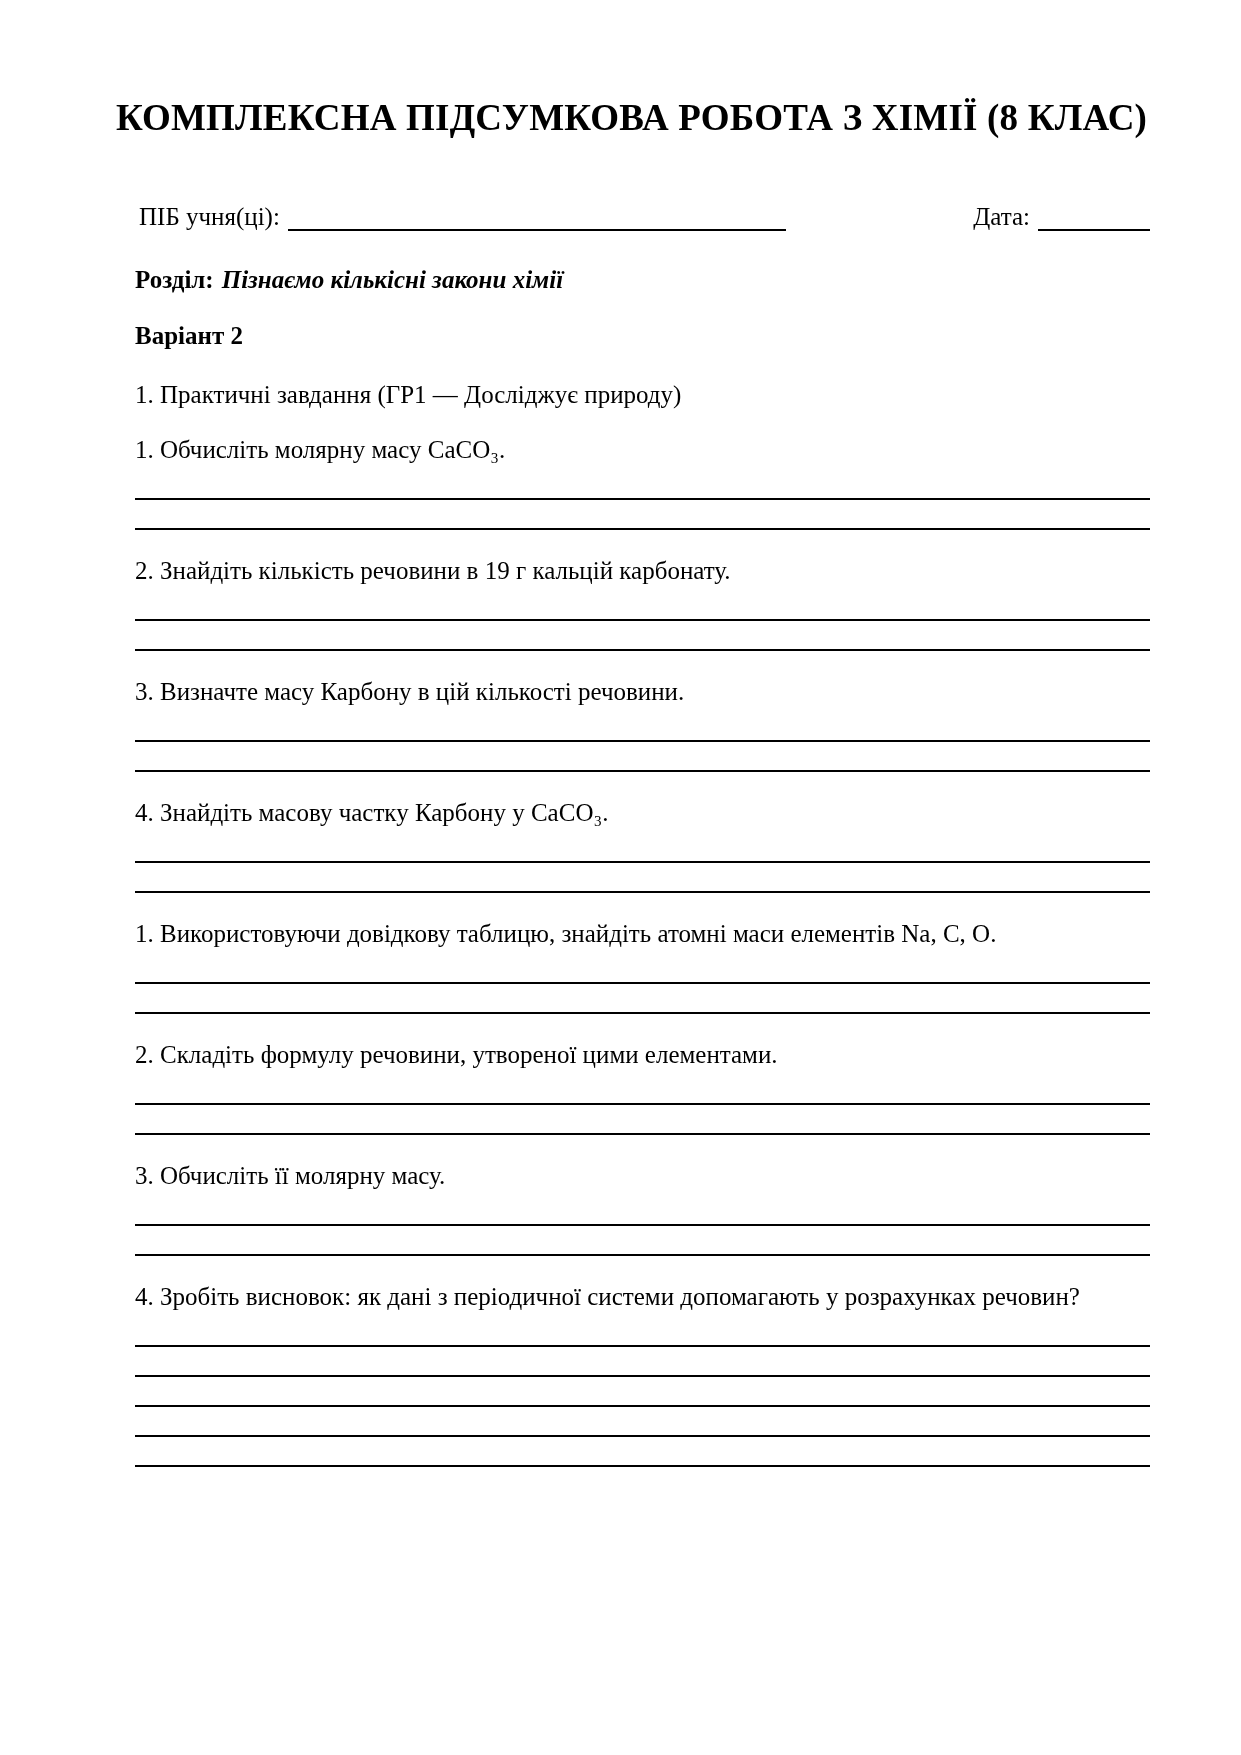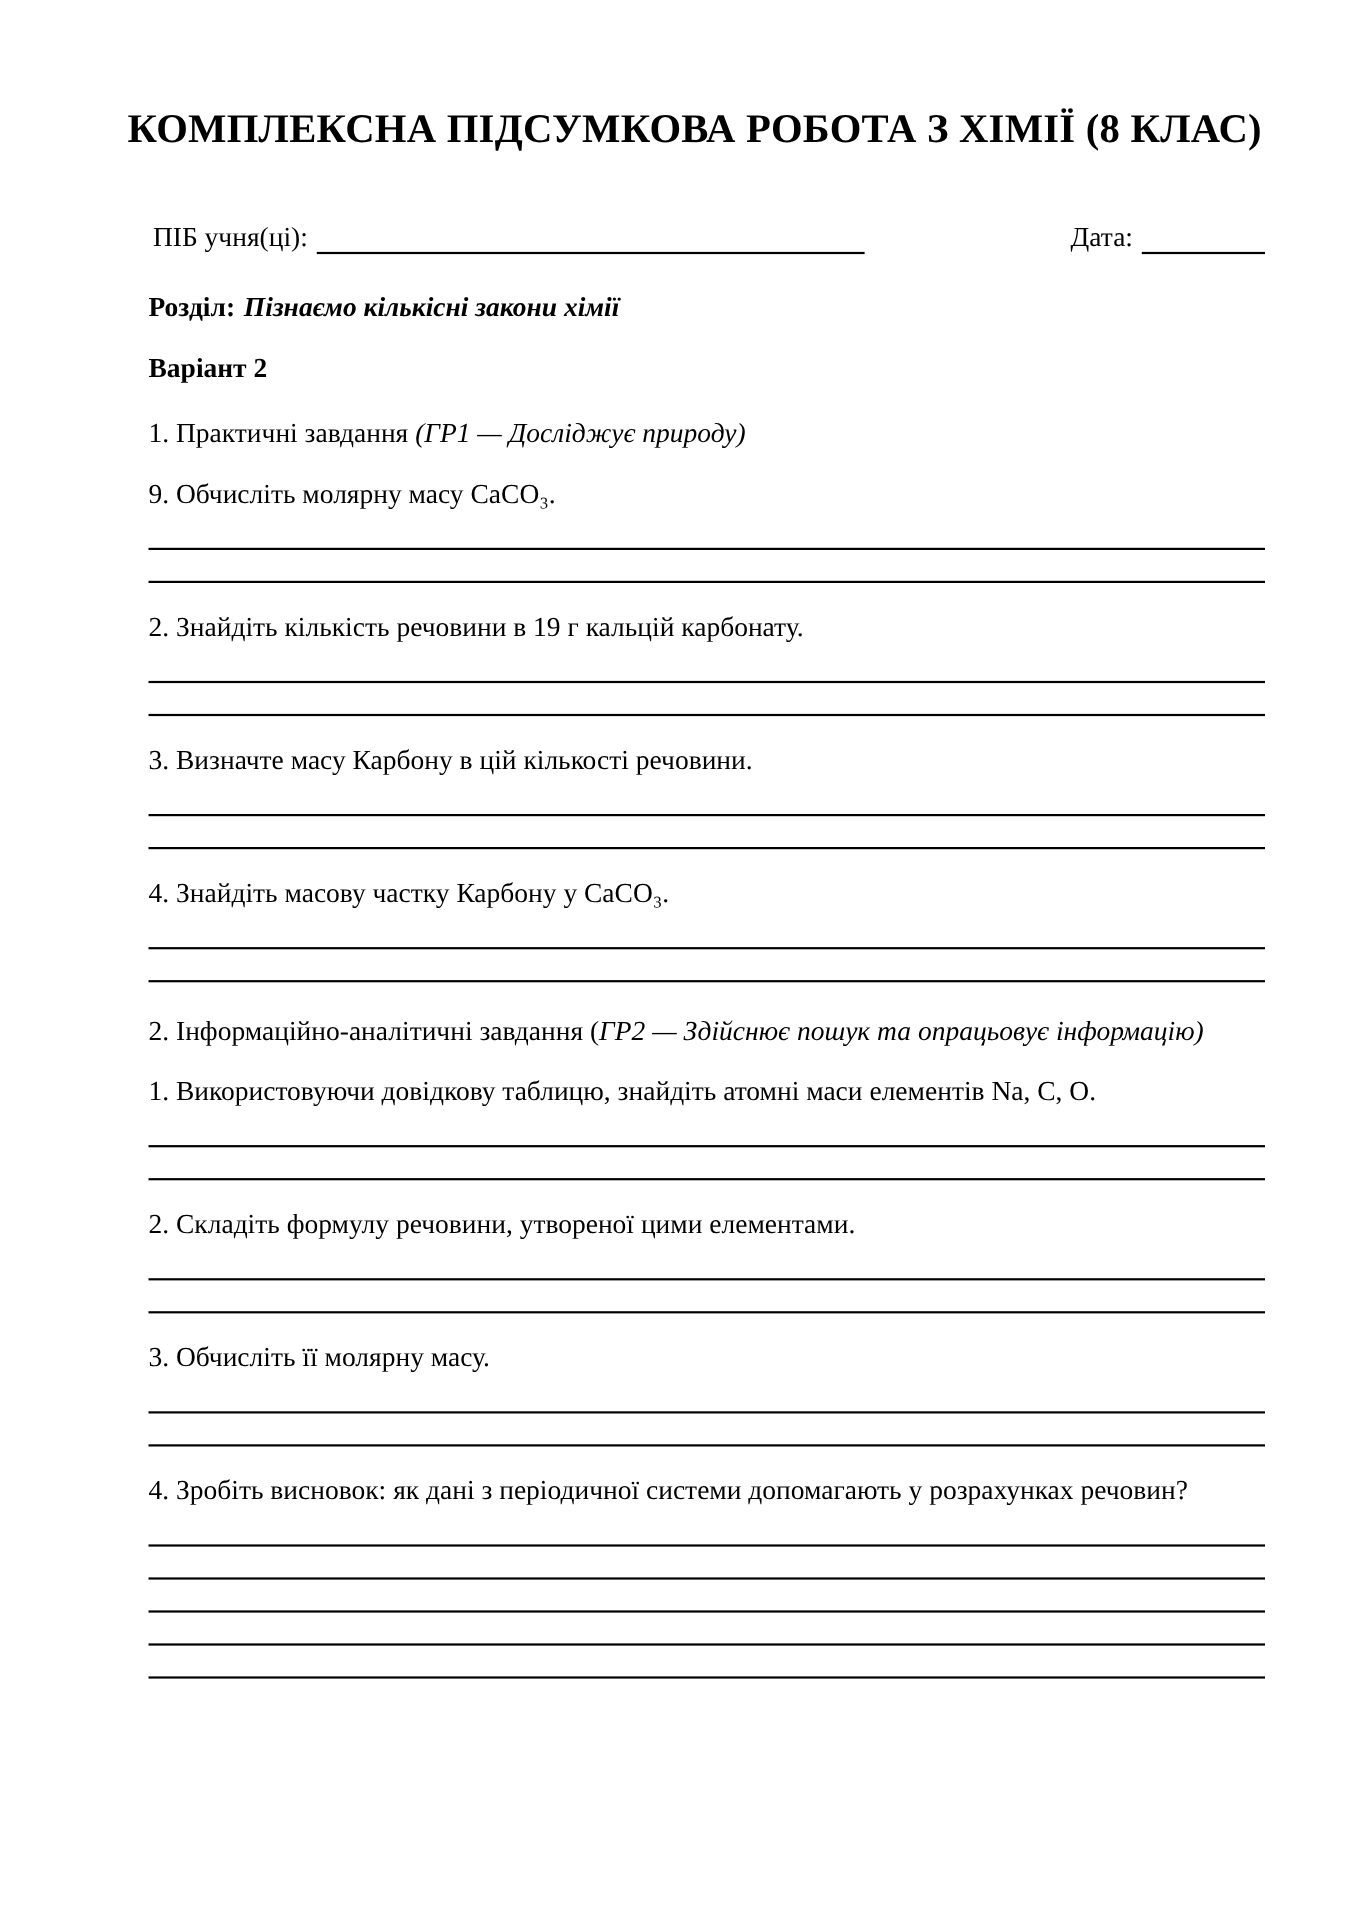--- a/index.html
+++ b/index.html
@@ -28,21 +28,21 @@
     display:inline-block;border-bottom:2px solid #000;
     height:26px;margin-left:8px;
   }
   .name-blank{width:498px;}
   .date-blank{width:112px;}
   .razdel-row{margin-top:34px;font-weight:bold;}
   .razdel-value{font-style:italic;margin-left:8px;}
   .variant-row{margin-top:27px;font-weight:bold;}
   .section-heading{margin:30px 0 0 0;}
   .section-heading .bold-part{font-weight:normal;}
-  .section-heading .italic-part{font-style:italic;}
+  .section-heading .italic-part{}
   .question{margin:0;}
   .question .q-text{margin:26px 0 0 0;}
   .lines{margin-top:6px;}
   .ans-line{height:28px;border-bottom:2px solid #000;}
 </style>
 </head>
 <body>
 
 <div class="page-title">КОМПЛЕКСНА ПІДСУМКОВА РОБОТА З ХІМІЇ (8 КЛАС)</div>
 
@@ -59,21 +59,21 @@
 
 <div class="razdel-row">
   <span>Розділ:</span><span class="razdel-value">Пізнаємо кількісні закони хімії</span>
 </div>
 
 <div class="variant-row">Варіант 2</div>
 
 <div id="sections-root">
     <p class="section-heading"><span class="bold-part">1. Практичні завдання </span><span class="italic-part">(ГР1 — Досліджує природу)</span></p>
     <div class="question">
-      <p class="q-text">9. Обчисліть молярну масу CaCO₃.</p>
+      <p class="q-text">1. Обчисліть молярну масу CaCO₃.</p>
       <div class="lines">
         <div class="ans-line"></div>
         <div class="ans-line"></div>
       </div>
     </div>
     <div class="question">
       <p class="q-text">2. Знайдіть кількість речовини в 19 г кальцій карбонату.</p>
       <div class="lines">
         <div class="ans-line"></div>
         <div class="ans-line"></div>
@@ -86,21 +86,20 @@
         <div class="ans-line"></div>
       </div>
     </div>
     <div class="question">
       <p class="q-text">4. Знайдіть масову частку Карбону у CaCO₃.</p>
       <div class="lines">
         <div class="ans-line"></div>
         <div class="ans-line"></div>
       </div>
     </div>
-    <p class="section-heading"><span class="bold-part">2. Інформаційно-аналітичні завдання (</span><span class="italic-part">ГР2 — Здійснює пошук та опрацьовує інформацію)</span></p>
     <div class="question">
       <p class="q-text">1. Використовуючи довідкову таблицю, знайдіть атомні маси елементів Na, C, O.</p>
       <div class="lines">
         <div class="ans-line"></div>
         <div class="ans-line"></div>
       </div>
     </div>
     <div class="question">
       <p class="q-text">2. Складіть формулу речовини, утвореної цими елементами.</p>
       <div class="lines">

